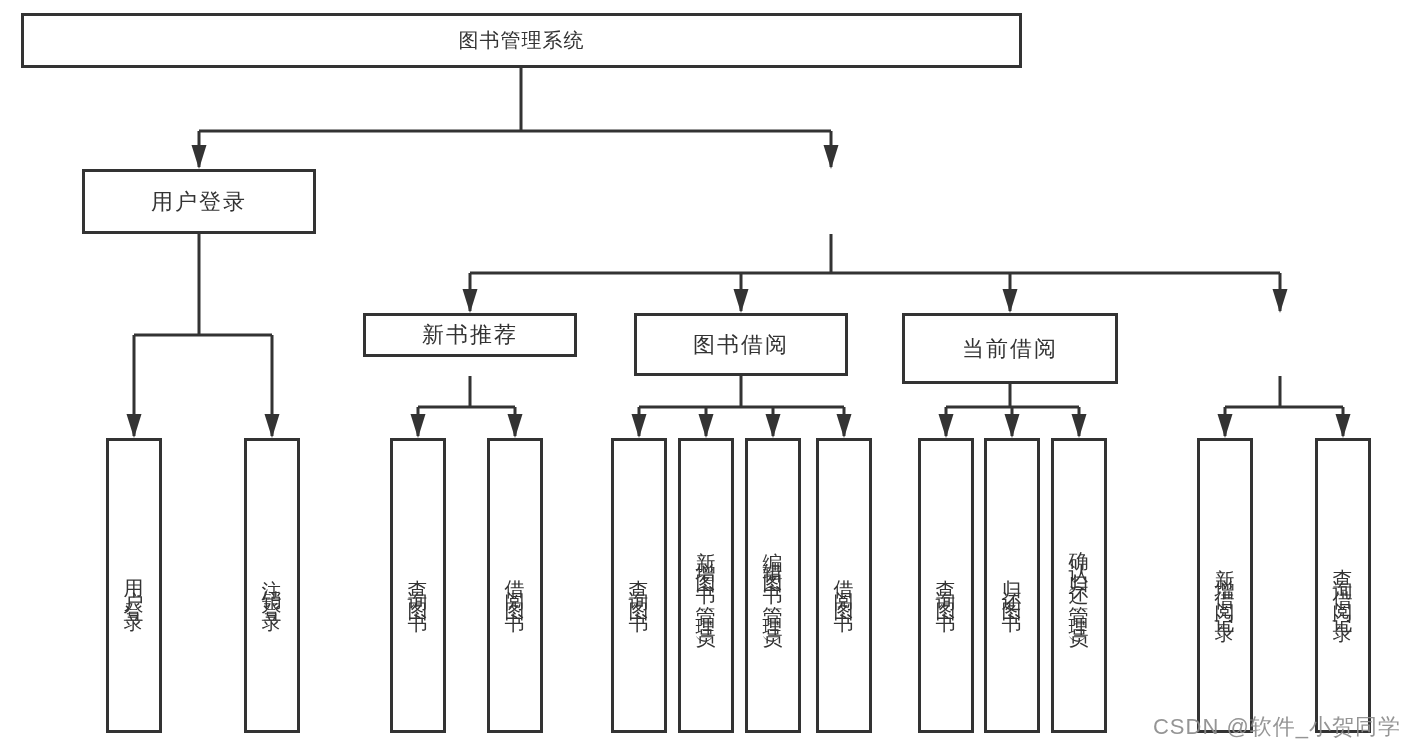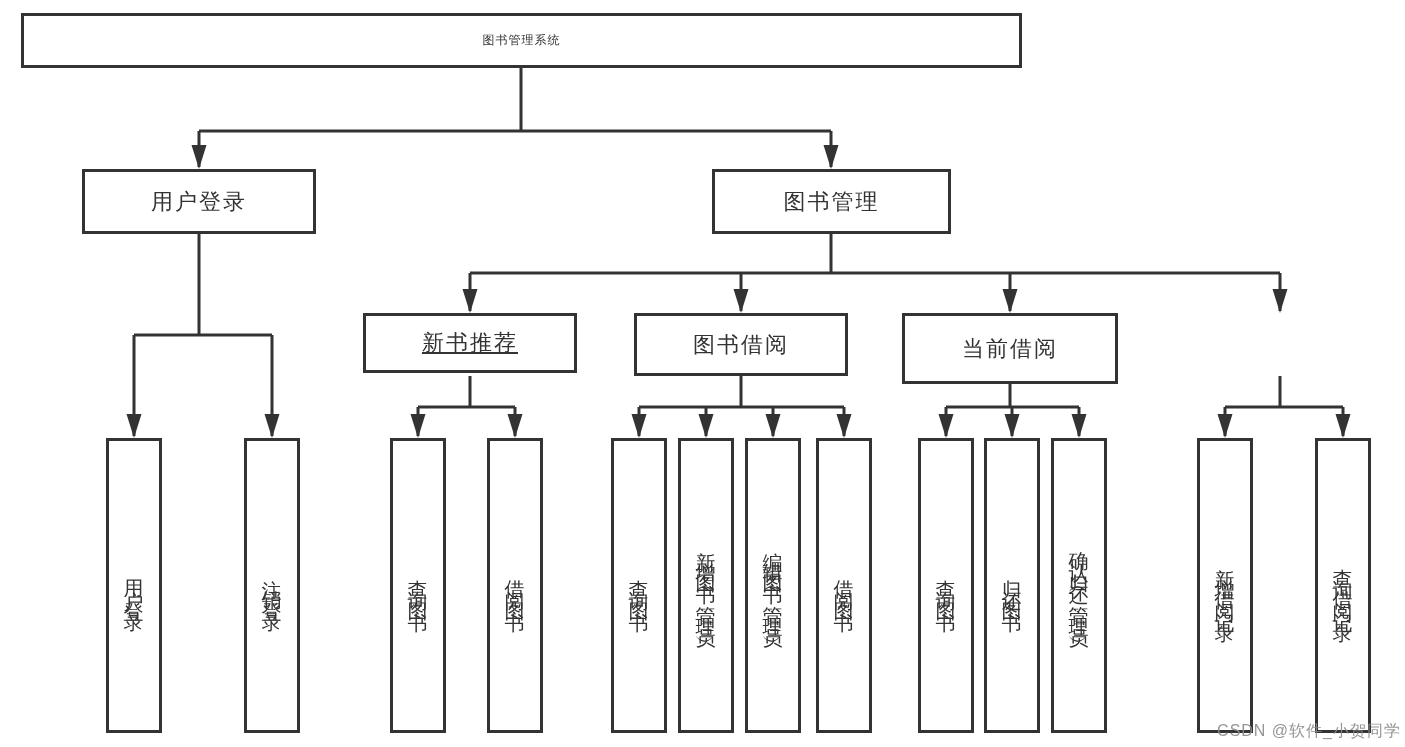--- a/index.html
+++ b/index.html
@@ -6,30 +6,30 @@
   .canvas {
     position:relative; width:1405px; height:747px; background:#ffffff;
     font-family:"Liberation Sans", sans-serif; color:#333333; overflow:hidden;
   }
   svg.connectors { position:absolute; left:0; top:0; width:1405px; height:747px; z-index:1; }
   .node {
     position:absolute; box-sizing:border-box; background:#ffffff;
     border:3px solid #333333; display:flex; align-items:center; justify-content:center;
     z-index:2; text-align:center;
   }
-  .root-node  { font-size:12px; letter-spacing:1px; }
+  .root-node  { font-size:20px; letter-spacing:1px; }
   .h-node     { font-size:22px; letter-spacing:2px; }
   .leaf {
     writing-mode:vertical-rl; text-orientation:mixed;
     font-size:20px; letter-spacing:11px; line-height:1.0;
     width:56px; top:438px; height:295px;
   }
   .watermark {
     position:absolute; right:4px; bottom:5px; z-index:5;
-    font-size:16px; letter-spacing:1px; color:rgba(140,140,140,0.92);
+    font-size:22px; letter-spacing:1px; color:rgba(140,140,140,0.92);
   }
 </style>
 </head>
 <body>
 
 <div class="canvas">
 
   <svg class="connectors" viewBox="0 0 1405 747" xmlns="http://www.w3.org/2000/svg">
     <g stroke="#333333" stroke-width="3" fill="none">
       <path d="M521 68 V131 M199 131 H831 M199 131 V167 M831 131 V167"></path>
@@ -59,23 +59,22 @@
       <polygon points="1004.5,414 1019.5,414 1012,438"></polygon>
       <polygon points="1071.5,414 1086.5,414 1079,438"></polygon>
       <polygon points="1217.5,414 1232.5,414 1225,438"></polygon>
       <polygon points="1335.5,414 1350.5,414 1343,438"></polygon>
     </g>
   </svg>
 
   <div class="node root-node" style="left:21px; top:13px; width:1001px; height:55px;">图书管理系统</div>
 
   <div class="node h-node" style="left:82px; top:169px; width:234px; height:65px;">用户登录</div>
-  <div class="node h-node" style="left:712px; top:169px; width:239px; height:65px;">图书管理</div>
 
-  <div class="node h-node" style="left:363px; top:313px; width:214px; height:60px;text-decoration:underline;">新书推荐</div>
+  <div class="node h-node" style="left:363px; top:313px; width:214px; height:44px;">新书推荐</div>
   <div class="node h-node" style="left:634px; top:313px; width:214px; height:63px;">图书借阅</div>
   <div class="node h-node" style="left:902px; top:313px; width:216px; height:71px;">当前借阅</div>
 
   <div class="node leaf" style="left:106px;">用户登录</div>
   <div class="node leaf" style="left:244px;">注销登录</div>
 
   <div class="node leaf" style="left:390px;">查询图书</div>
   <div class="node leaf" style="left:487px;">借阅图书</div>
 
   <div class="node leaf" style="left:611px;">查询图书</div>

